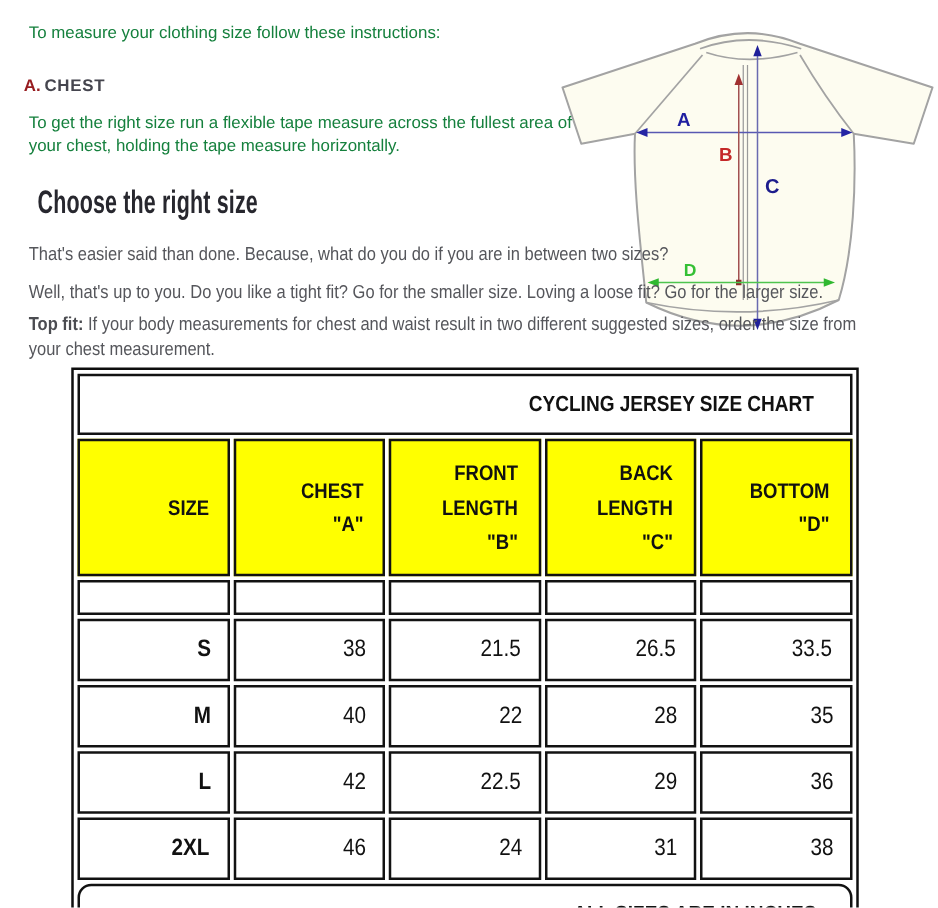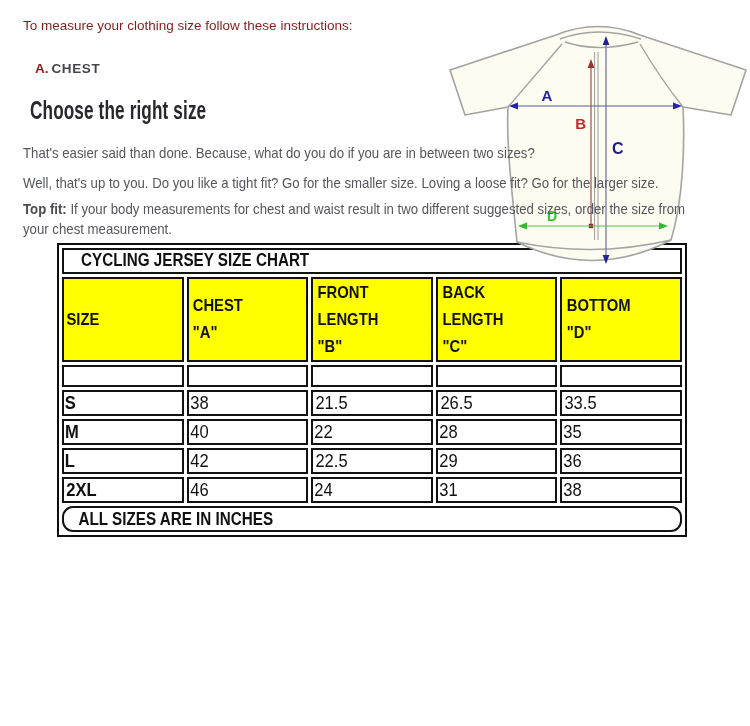--- a/index.html
+++ b/index.html
@@ -25,25 +25,25 @@
     color: #27272e;
     white-space: nowrap;
   }
   #fit-heading  { margin: 25px 0 0 30px; }
   #size-heading { margin: 20px 12px 0 30px; }
 
   .para {
     margin: 16px 0 0 23px;
     font-size: 13.5px;
     line-height: 19.5px;
-    color: #7f1d1d;
+    color: #15803d;
   }
   .desc { max-width: 455px; margin-top: 12px; }
 
-  .measure-label { margin: 25px 0 0 35px; font-size: 13.5px; }
+  .measure-label { margin: 25px 0 0 19px; font-size: 13.5px; }
   .measure-letter { color: #971c20; font-weight: bold; margin-right: 3px; }
   .measure-text   { color: #45454e; font-weight: bold; letter-spacing: 0.6px; }
 
   
   .cpara {
     width: 780px;
     margin: 10px 0 0 23px;
     font-size: 15px;
     line-height: 20px;
     color: #55565b;
@@ -62,43 +62,44 @@
     margin: 4px 0 0 57px;
     width: 630px;
     border-collapse: separate;
     border-spacing: 3px;
     border: 2px solid #0e0e0e;
     background: #ffffff;
     table-layout: fixed;
   }
   table.size-chart td {
     border: 2px solid #121212;
-    text-align: left;
+    text-align: right;
     vertical-align: middle;
-    padding: 0;
+    padding: 12px;
     color: #111;
   }
   .cnd { display: inline-block; transform: scaleX(0.87); white-space: pre-line; }
   .title-cell  { height: 26px; font-weight: bold; font-size: 17.5px; }
   .header-cell { background: #ffff00; height: 84px; font-weight: bold; font-size: 17px; line-height: 1.6; }
   .spacer-cell { height: 22px; }
   .data-cell   { height: 24px; font-size: 19px; }
   .size-cell   { height: 24px; font-size: 19px; font-weight: bold; }
   .footer-cell { height: 26px; font-weight: bold; font-size: 17.5px; border-radius: 11px; }
 </style>
 </head>
 <body>
 
 <div class="page">
 
 
   <p class="para">To measure your clothing size follow these instructions:</p>
 
   <p class="measure-label"><span class="measure-letter">A.</span><span class="measure-text">CHEST</span></p>
 
+  <p class="para desc">To get the right size run a flexible tape measure across the fullest area of your chest, holding the tape measure horizontally.</p>
 
   <svg class="diagram" width="300" height="260" viewBox="0 0 300 260">
 
     <path d="M 108 19 L 2 54 L 17 99 L 60 91
          C 58 130, 65 185, 69 226
          Q 146 264, 223 224
          C 235 185, 237 130, 235 91
          L 283 99 L 298 54 L 192 19
          Q 150 2, 108 19 Z" fill="#fdfcf0" stroke="#a3a3a3" stroke-width="1.6" stroke-linejoin="round"></path>
 

